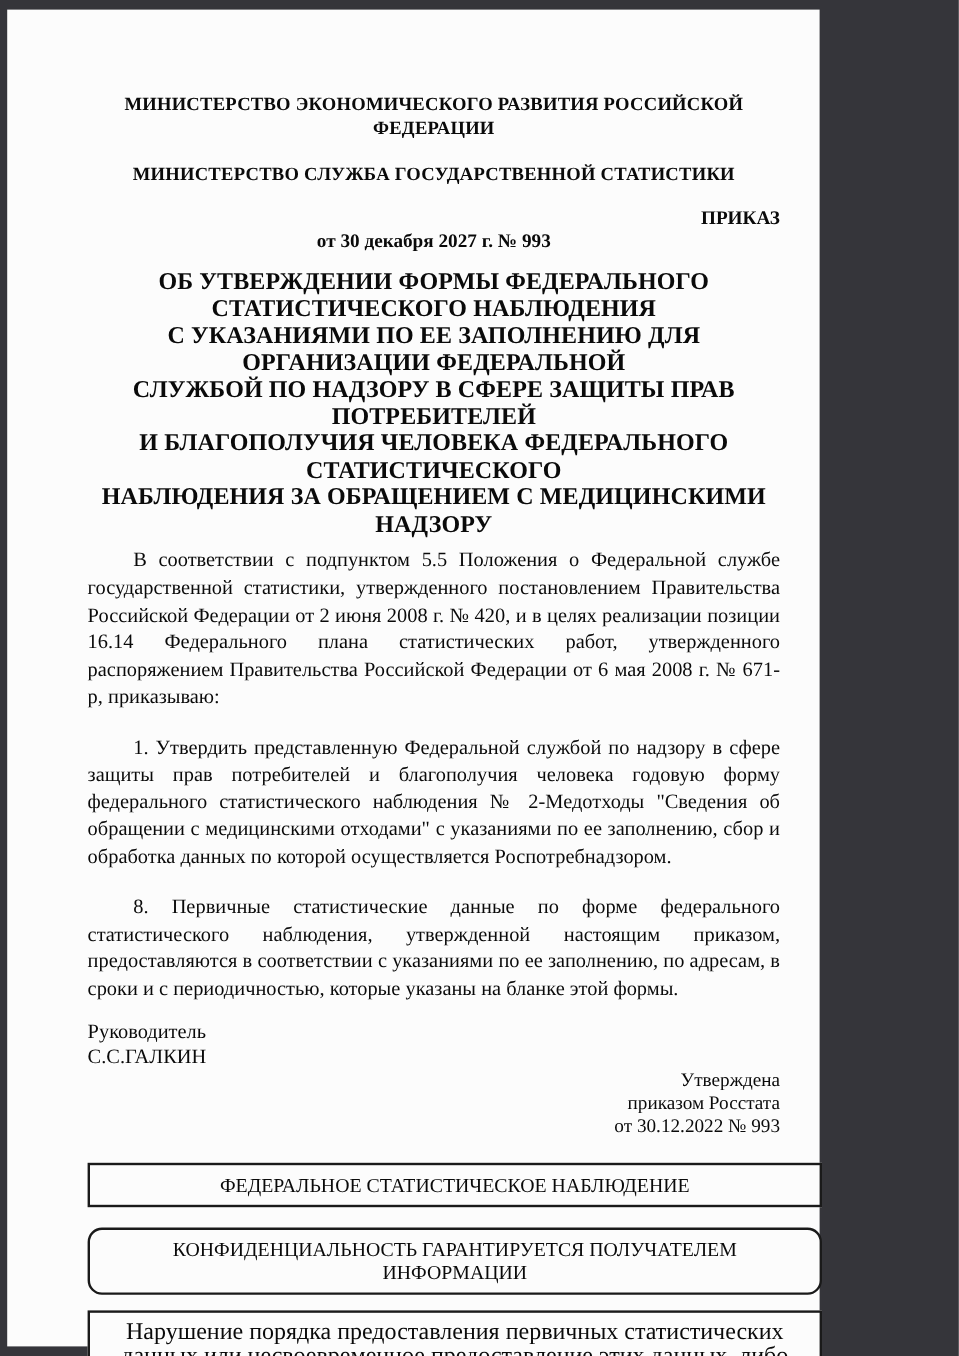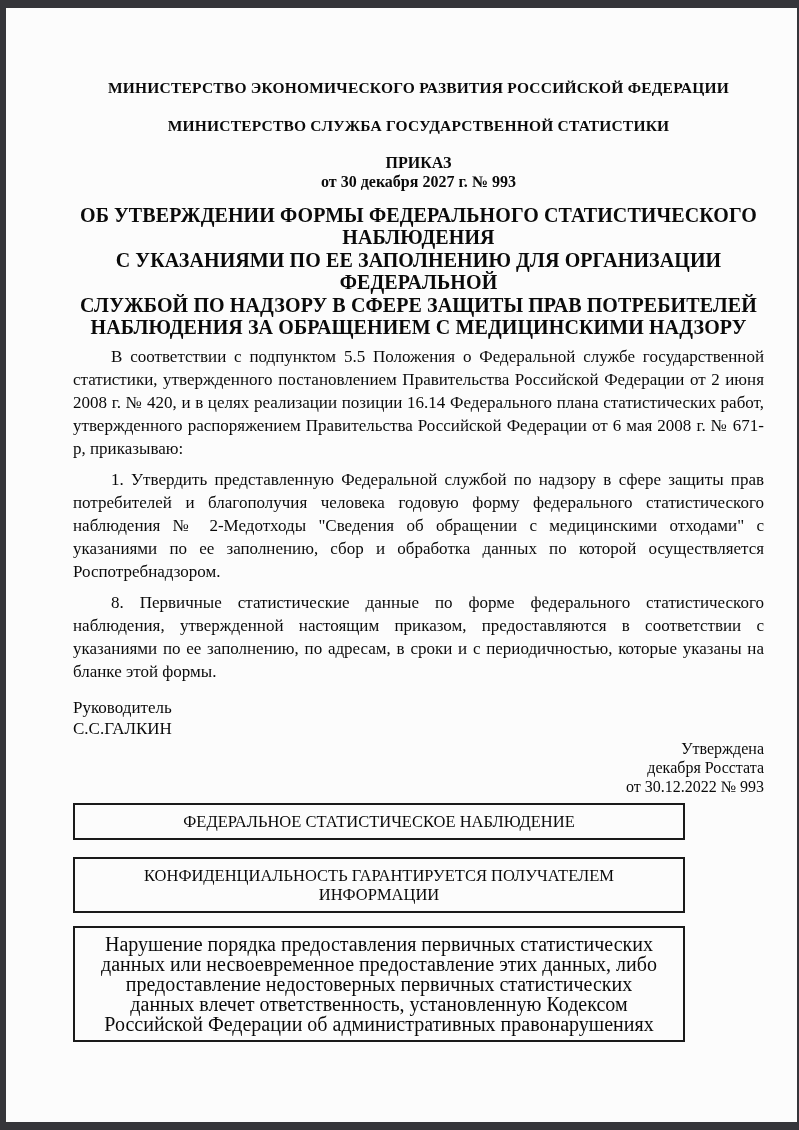--- a/index.html
+++ b/index.html
@@ -12,60 +12,60 @@
     position: relative;
     background: #35353a;
     overflow: hidden;
     font-family: "Liberation Serif", "DejaVu Serif", serif;
     color: #0a0a0a;
   }
   .paper {
     position: absolute;
     left: 6px;
     top: 8px;
-    width: 791px;
+    width: 677px;
     height: 1114px;
     background: #fcfcfc;
   }
   .content {
     padding: 70px 33px 0 67px;
     font-size: 17px;
     line-height: 22.5px;
   }
   .org-line {
     text-align: center;
     font-weight: 700;
     font-size: 15.5px;
     line-height: 20px;
     letter-spacing: 0.2px;
   }
   .org-line.second { margin-top: 18px; }
   .doc-type {
     margin-top: 17px;
-    text-align: center;
+    text-align: right;
     font-weight: 700;
     font-size: 16px;
     line-height: 19px;
   }
   .doc-date {
     text-align: center;
     font-weight: 700;
     font-size: 16px;
     line-height: 19px;
   }
   .doc-title {
     margin-top: 13px;
     text-align: center;
     font-weight: 700;
     font-size: 20px;
     line-height: 22.4px;
     letter-spacing: 0.1px;
   }
   .para {
-    margin-top: 9px;
+    margin-top: 19px;
     text-align: justify;
     text-indent: 38px;
     line-height: 22.8px;
   }
   .para.first { margin-top: 8px; }
   .signature {
     margin-top: 13px;
     line-height: 21px;
   }
   .approval {
@@ -74,26 +74,26 @@
     line-height: 19px;
   }
   .notice-box {
     box-sizing: border-box;
     width: 612px;
     border: 2px solid #1a1a1a;
     text-align: center;
     background: #fcfcfc;
   }
   .notice-box.banner {
-    margin-top: 7px;
+    margin-top: 21px;
     padding: 7px 8px;
     font-size: 16.5px;
     line-height: 19px;
   }
-  .notice-box.banner + .notice-box.banner { margin-top: 17px; }
+  .notice-box.banner + .notice-box.banner { margin-top: 17px; border-radius: 12px; }
   .notice-box.violation {
     margin-top: 13px;
     padding: 6px 18px;
     font-size: 20px;
     line-height: 20px;
   }
 </style>
 </head>
 <body>
 
@@ -105,37 +105,38 @@
     <div class="org-line second">МИНИСТЕРСТВО СЛУЖБА ГОСУДАРСТВЕННОЙ СТАТИСТИКИ</div>
 
     <div class="doc-type">ПРИКАЗ</div>
 
     <div class="doc-date">от 30 декабря 2027 г. № 993</div>
 
     <div class="doc-title">
       <div>ОБ УТВЕРЖДЕНИИ ФОРМЫ ФЕДЕРАЛЬНОГО СТАТИСТИЧЕСКОГО НАБЛЮДЕНИЯ</div>
       <div>С УКАЗАНИЯМИ ПО ЕЕ ЗАПОЛНЕНИЮ ДЛЯ ОРГАНИЗАЦИИ ФЕДЕРАЛЬНОЙ</div>
       <div>СЛУЖБОЙ ПО НАДЗОРУ В СФЕРЕ ЗАЩИТЫ ПРАВ ПОТРЕБИТЕЛЕЙ</div>
+      <div>И БЛАГОПОЛУЧИЯ ЧЕЛОВЕКА ФЕДЕРАЛЬНОГО СТАТИСТИЧЕСКОГО</div>
       <div>НАБЛЮДЕНИЯ ЗА ОБРАЩЕНИЕМ С МЕДИЦИНСКИМИ НАДЗОРУ</div>
     </div>
 
     <div class="para first">В соответствии с подпунктом 5.5 Положения о Федеральной службе государственной статистики, утвержденного постановлением Правительства Российской Федерации от 2 июня 2008 г. № 420, и в целях реализации позиции 16.14 Федерального плана статистических работ, утвержденного распоряжением Правительства Российской Федерации от 6 мая 2008 г. № 671-р, приказываю:</div>
 
     <div class="para">1. Утвердить представленную Федеральной службой по надзору в сфере защиты прав потребителей и благополучия человека годовую форму федерального статистического наблюдения № 2-Медотходы "Сведения об обращении с медицинскими отходами" с указаниями по ее заполнению, сбор и обработка данных по которой осуществляется Роспотребнадзором.</div>
 
     <div class="para">8. Первичные статистические данные по форме федерального статистического наблюдения, утвержденной настоящим приказом, предоставляются в соответствии с указаниями по ее заполнению, по адресам, в сроки и с периодичностью, которые указаны на бланке этой формы.</div>
 
     <div class="signature">
       <div>Руководитель</div>
       <div>С.С.ГАЛКИН</div>
     </div>
 
     <div class="approval">
       <div>Утверждена</div>
-      <div>декабря Росстата</div>
+      <div>приказом Росстата</div>
       <div>от 30.12.2022 № 993</div>
     </div>
 
     <div class="notice-box banner">ФЕДЕРАЛЬНОЕ СТАТИСТИЧЕСКОЕ НАБЛЮДЕНИЕ</div>
 
     <div class="notice-box banner">КОНФИДЕНЦИАЛЬНОСТЬ ГАРАНТИРУЕТСЯ ПОЛУЧАТЕЛЕМ ИНФОРМАЦИИ</div>
 
     <div class="notice-box violation">Нарушение порядка предоставления первичных статистических данных или несвоевременное предоставление этих данных, либо предоставление недостоверных первичных статистических данных влечет ответственность, установленную Кодексом Российской Федерации об административных правонарушениях</div>
 
   </div>

